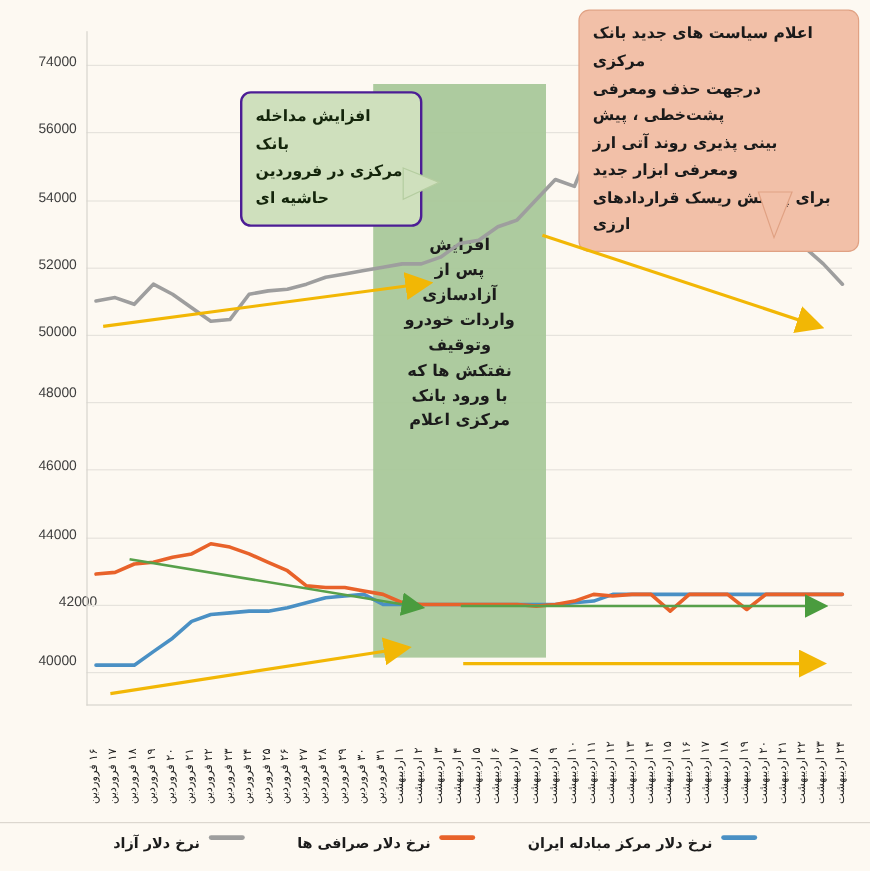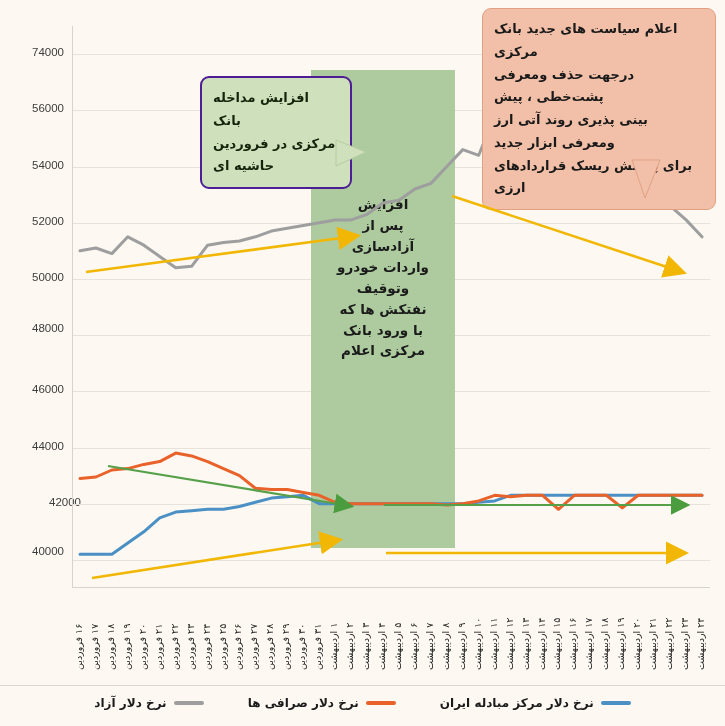--- a/index.html
+++ b/index.html
@@ -73,21 +73,21 @@
   
   .legend{
     position:absolute;
     left:0;right:0;bottom:6px;
     height:34px;
     border-top:1px solid #dcd7cf;
     display:flex;align-items:center;justify-content:center;
     gap:44px;
     direction:rtl;
   }
-  .legend-item{display:flex;align-items:center;gap:7px;}
+  .legend-item{display:flex;gap:7px;}
   .legend-swatch{width:30px;height:4px;border-radius:2px;display:block;}
   .legend-label{font-size:12px;color:#1b1b1b;font-weight:bold;direction:rtl;}
 
   
   .callout{
     position:absolute;
     border-radius:9px;
     padding:9px 11px;
     font-size:13px;
     line-height:1.75;

